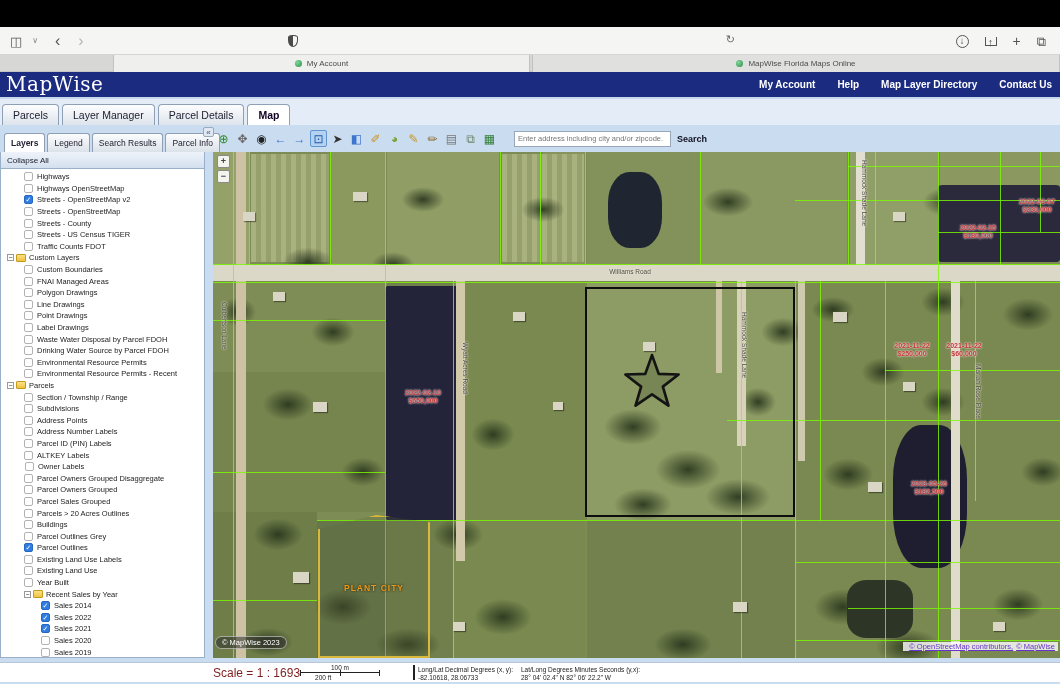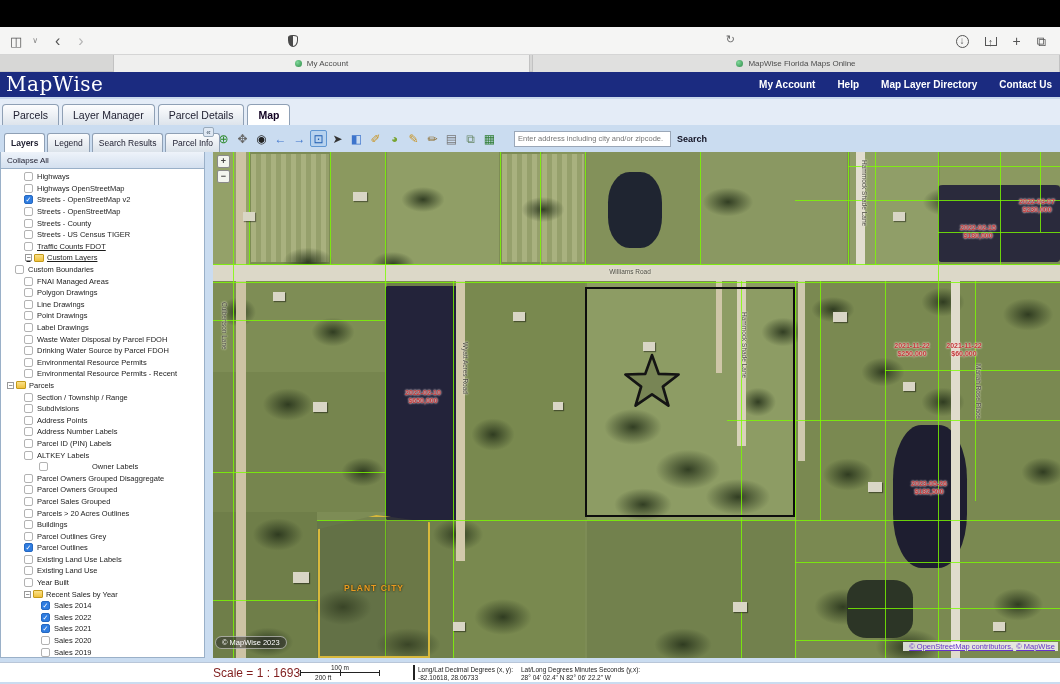--- a/index.html
+++ b/index.html
@@ -217,30 +217,30 @@
             <span>Streets - OpenStreetMap</span>
           </div>
           <div class="trow" style="padding-left: 23px;">
             <span class="cb"></span>
             <span>Streets - County</span>
           </div>
           <div class="trow" style="padding-left: 23px;">
             <span class="cb"></span>
             <span>Streets - US Census TIGER</span>
           </div>
-          <div class="trow" style="padding-left: 23px; text-decoration: underline;">
+          <div class="trow" style="padding-left: 23px;">
             <span class="cb"></span>
             <span>Traffic Counts FDOT</span>
           </div>
-          <div class="trow" style="padding-left: 24px; text-decoration: underline;">
+          <div class="trow" style="padding-left: 6px;">
             <span class="exp">−</span>
             <span class="fold"></span>
             <span>Custom Layers</span>
           </div>
-          <div class="trow" style="padding-left: 14px;">
+          <div class="trow" style="padding-left: 23px;">
             <span class="cb"></span>
             <span>Custom Boundaries</span>
           </div>
           <div class="trow" style="padding-left: 23px;">
             <span class="cb"></span>
             <span>FNAI Managed Areas</span>
           </div>
           <div class="trow" style="padding-left: 23px;">
             <span class="cb"></span>
             <span>Polygon Drawings</span>
@@ -295,21 +295,21 @@
             <span>Address Number Labels</span>
           </div>
           <div class="trow" style="padding-left: 23px; align-items: center;">
             <span class="cb"></span>
             <span>Parcel ID (PIN) Labels</span>
           </div>
           <div class="trow" style="padding-left: 23px;">
             <span class="cb"></span>
             <span>ALTKEY Labels</span>
           </div>
-          <div class="trow" style="padding-left: 38px; gap: 40px;">
+          <div class="trow" style="padding-left: 24px;">
             <span class="cb"></span>
             <span>Owner Labels</span>
           </div>
           <div class="trow" style="padding-left: 23px;">
             <span class="cb"></span>
             <span>Parcel Owners Grouped Disaggregate</span>
           </div>
           <div class="trow" style="padding-left: 23px;">
             <span class="cb"></span>
             <span>Parcel Owners Grouped</span>

